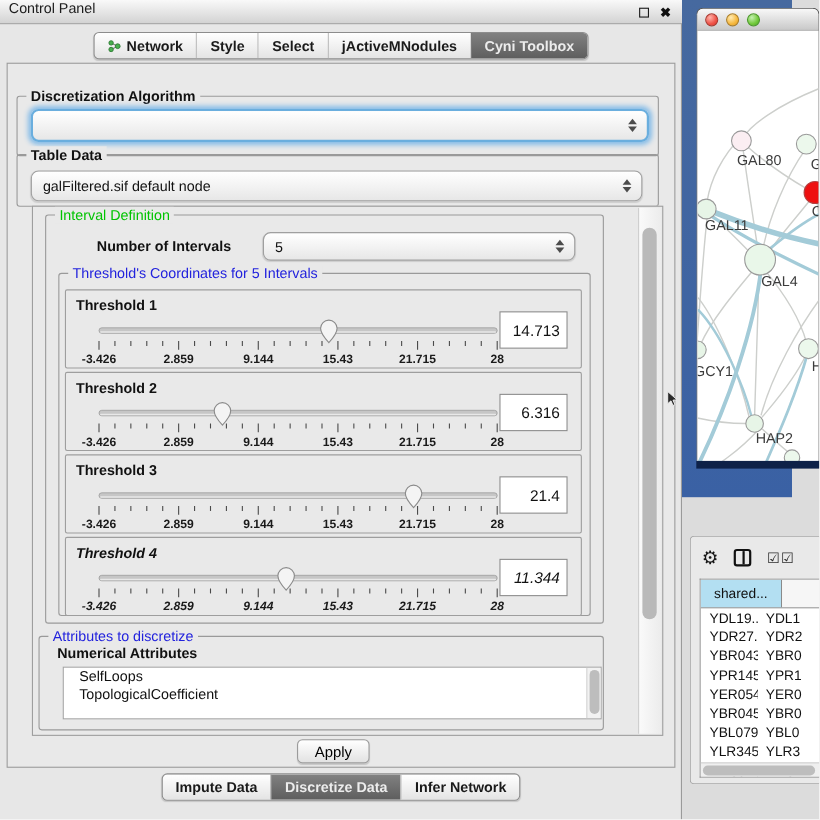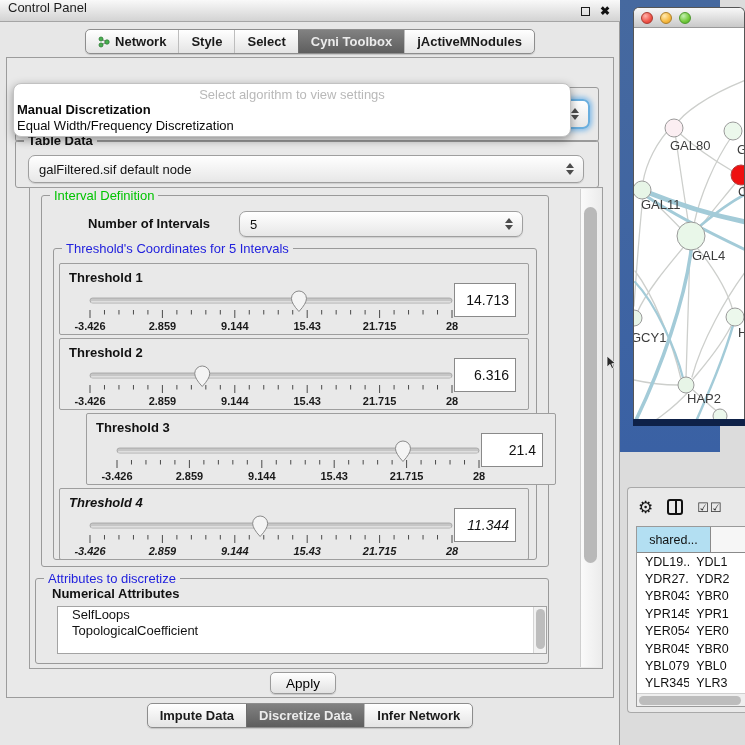--- a/index.html
+++ b/index.html
@@ -108,49 +108,42 @@
                 <circle cx="9" cy="6" r="2.2" fill="#49b04f" stroke="#2c7a33" stroke-width="0.8"></circle>
               </svg>
               <span data-interactable="false">Network</span>
             </div>
             <div class="tab" data-interactable="true">
               <span data-interactable="false">Style</span>
             </div>
             <div class="tab" data-interactable="true">
               <span data-interactable="false">Select</span>
             </div>
+            <div class="tab" data-interactable="true">
+              <span data-interactable="false">jActiveMNodules</span>
+            </div>
             <div class="tab active" data-interactable="true">
               <span data-interactable="false">Cyni Toolbox</span>
-            </div>
-            <div class="tab" data-interactable="true">
-              <span data-interactable="false">jActiveMNodules</span>
             </div>
           </div>
         </div>
     </div>
 
     <div class="content" data-interactable="false">
 
       <div class="group" style="left:8px;top:29px;width:584px;height:55px;" data-interactable="false">
         <span class="gtitle" style="font-weight:700;" data-interactable="false">Discretization Algorithm</span>
         <div class="combo focused" style="left:12px;top:11px;width:562px;height:30px;" data-interactable="true">
           <span class="spin" data-interactable="false">
               <span class="up"></span>
               <span class="dn"></span>
             </span>
         </div>
       </div>
 
-      <div class="popup" style="left:6px;top:25px;" data-interactable="false">
-        <div class="ph" data-interactable="true">Select algorithm to view settings</div>
-        <div id="popup-options" data-interactable="false">
-            <div class="opt bold" data-interactable="true">Manual Discretization</div>
-            <div class="opt" data-interactable="true">Equal Width/Frequency Discretization</div>
-          </div>
-      </div>
 
       <div class="group" style="left:8px;top:82px;width:584px;height:48px;" data-interactable="false">
         <span class="gtitle" style="font-weight:700;" data-interactable="false">Table Data</span>
         <div class="combo" style="left:12px;top:14px;width:556px;height:28px;" data-interactable="true">
           <span data-interactable="false">galFiltered.sif default node</span>
           <span class="spin" data-interactable="false">
               <span class="up"></span>
               <span class="dn"></span>
             </span>
         </div>
@@ -248,21 +241,21 @@
                     <text x="6" y="42" text-anchor="middle" font-size="11" font-weight="bold" fill="#1a1a1a" font-family="Liberation Sans, sans-serif">-3.426</text>
                     <text x="78.4" y="42" text-anchor="middle" font-size="11" font-weight="bold" fill="#1a1a1a" font-family="Liberation Sans, sans-serif">2.859</text>
                     <text x="150.8" y="42" text-anchor="middle" font-size="11" font-weight="bold" fill="#1a1a1a" font-family="Liberation Sans, sans-serif">9.144</text>
                     <text x="223.2" y="42" text-anchor="middle" font-size="11" font-weight="bold" fill="#1a1a1a" font-family="Liberation Sans, sans-serif">15.43</text>
                     <text x="295.6" y="42" text-anchor="middle" font-size="11" font-weight="bold" fill="#1a1a1a" font-family="Liberation Sans, sans-serif">21.715</text>
                     <text x="368" y="42" text-anchor="middle" font-size="11" font-weight="bold" fill="#1a1a1a" font-family="Liberation Sans, sans-serif">28</text>
                     <path d="M 110.71930885254247,10.5 a7.5,7.5 0 1 1 15,0 q0,5 -7.5,13 q-7.5,-8 -7.5,-13 z" fill="#f4f4f4" stroke="#8a8a8a" stroke-width="1" data-interactable="true"></path>
                   </svg>
                   <div class="tval" data-interactable="true">6.316</div>
                 </div>
-                <div class="tbox" data-interactable="false" style="left: 5px; top: 164px; margin-left: 27px;">
+                <div class="tbox" data-interactable="false" style="left: 5px; top: 164px;">
                   <div class="tlabel" data-interactable="false">Threshold 3</div>
                   <svg width="384" height="46" viewBox="0 0 384 46" style="position:absolute;left:24px;top:24px;overflow:visible;" data-interactable="true">
                     <rect x="6" y="10" width="362" height="5" rx="2.5" fill="#c6c6c6" stroke="#9a9a9a" stroke-width="0.7"></rect>
                     <rect x="7" y="13.2" width="360" height="1.4" rx="0.7" fill="#e8e8e8"></rect>
                     <line x1="6" y1="22" x2="6" y2="30" stroke="#4a4a4a" stroke-width="1"></line>
                     <line x1="20.48" y1="22" x2="20.48" y2="26.5" stroke="#4a4a4a" stroke-width="1"></line>
                     <line x1="34.96" y1="22" x2="34.96" y2="26.5" stroke="#4a4a4a" stroke-width="1"></line>
                     <line x1="49.44" y1="22" x2="49.44" y2="26.5" stroke="#4a4a4a" stroke-width="1"></line>
                     <line x1="63.92" y1="22" x2="63.92" y2="26.5" stroke="#4a4a4a" stroke-width="1"></line>
                     <line x1="78.4" y1="22" x2="78.4" y2="30" stroke="#4a4a4a" stroke-width="1"></line>

